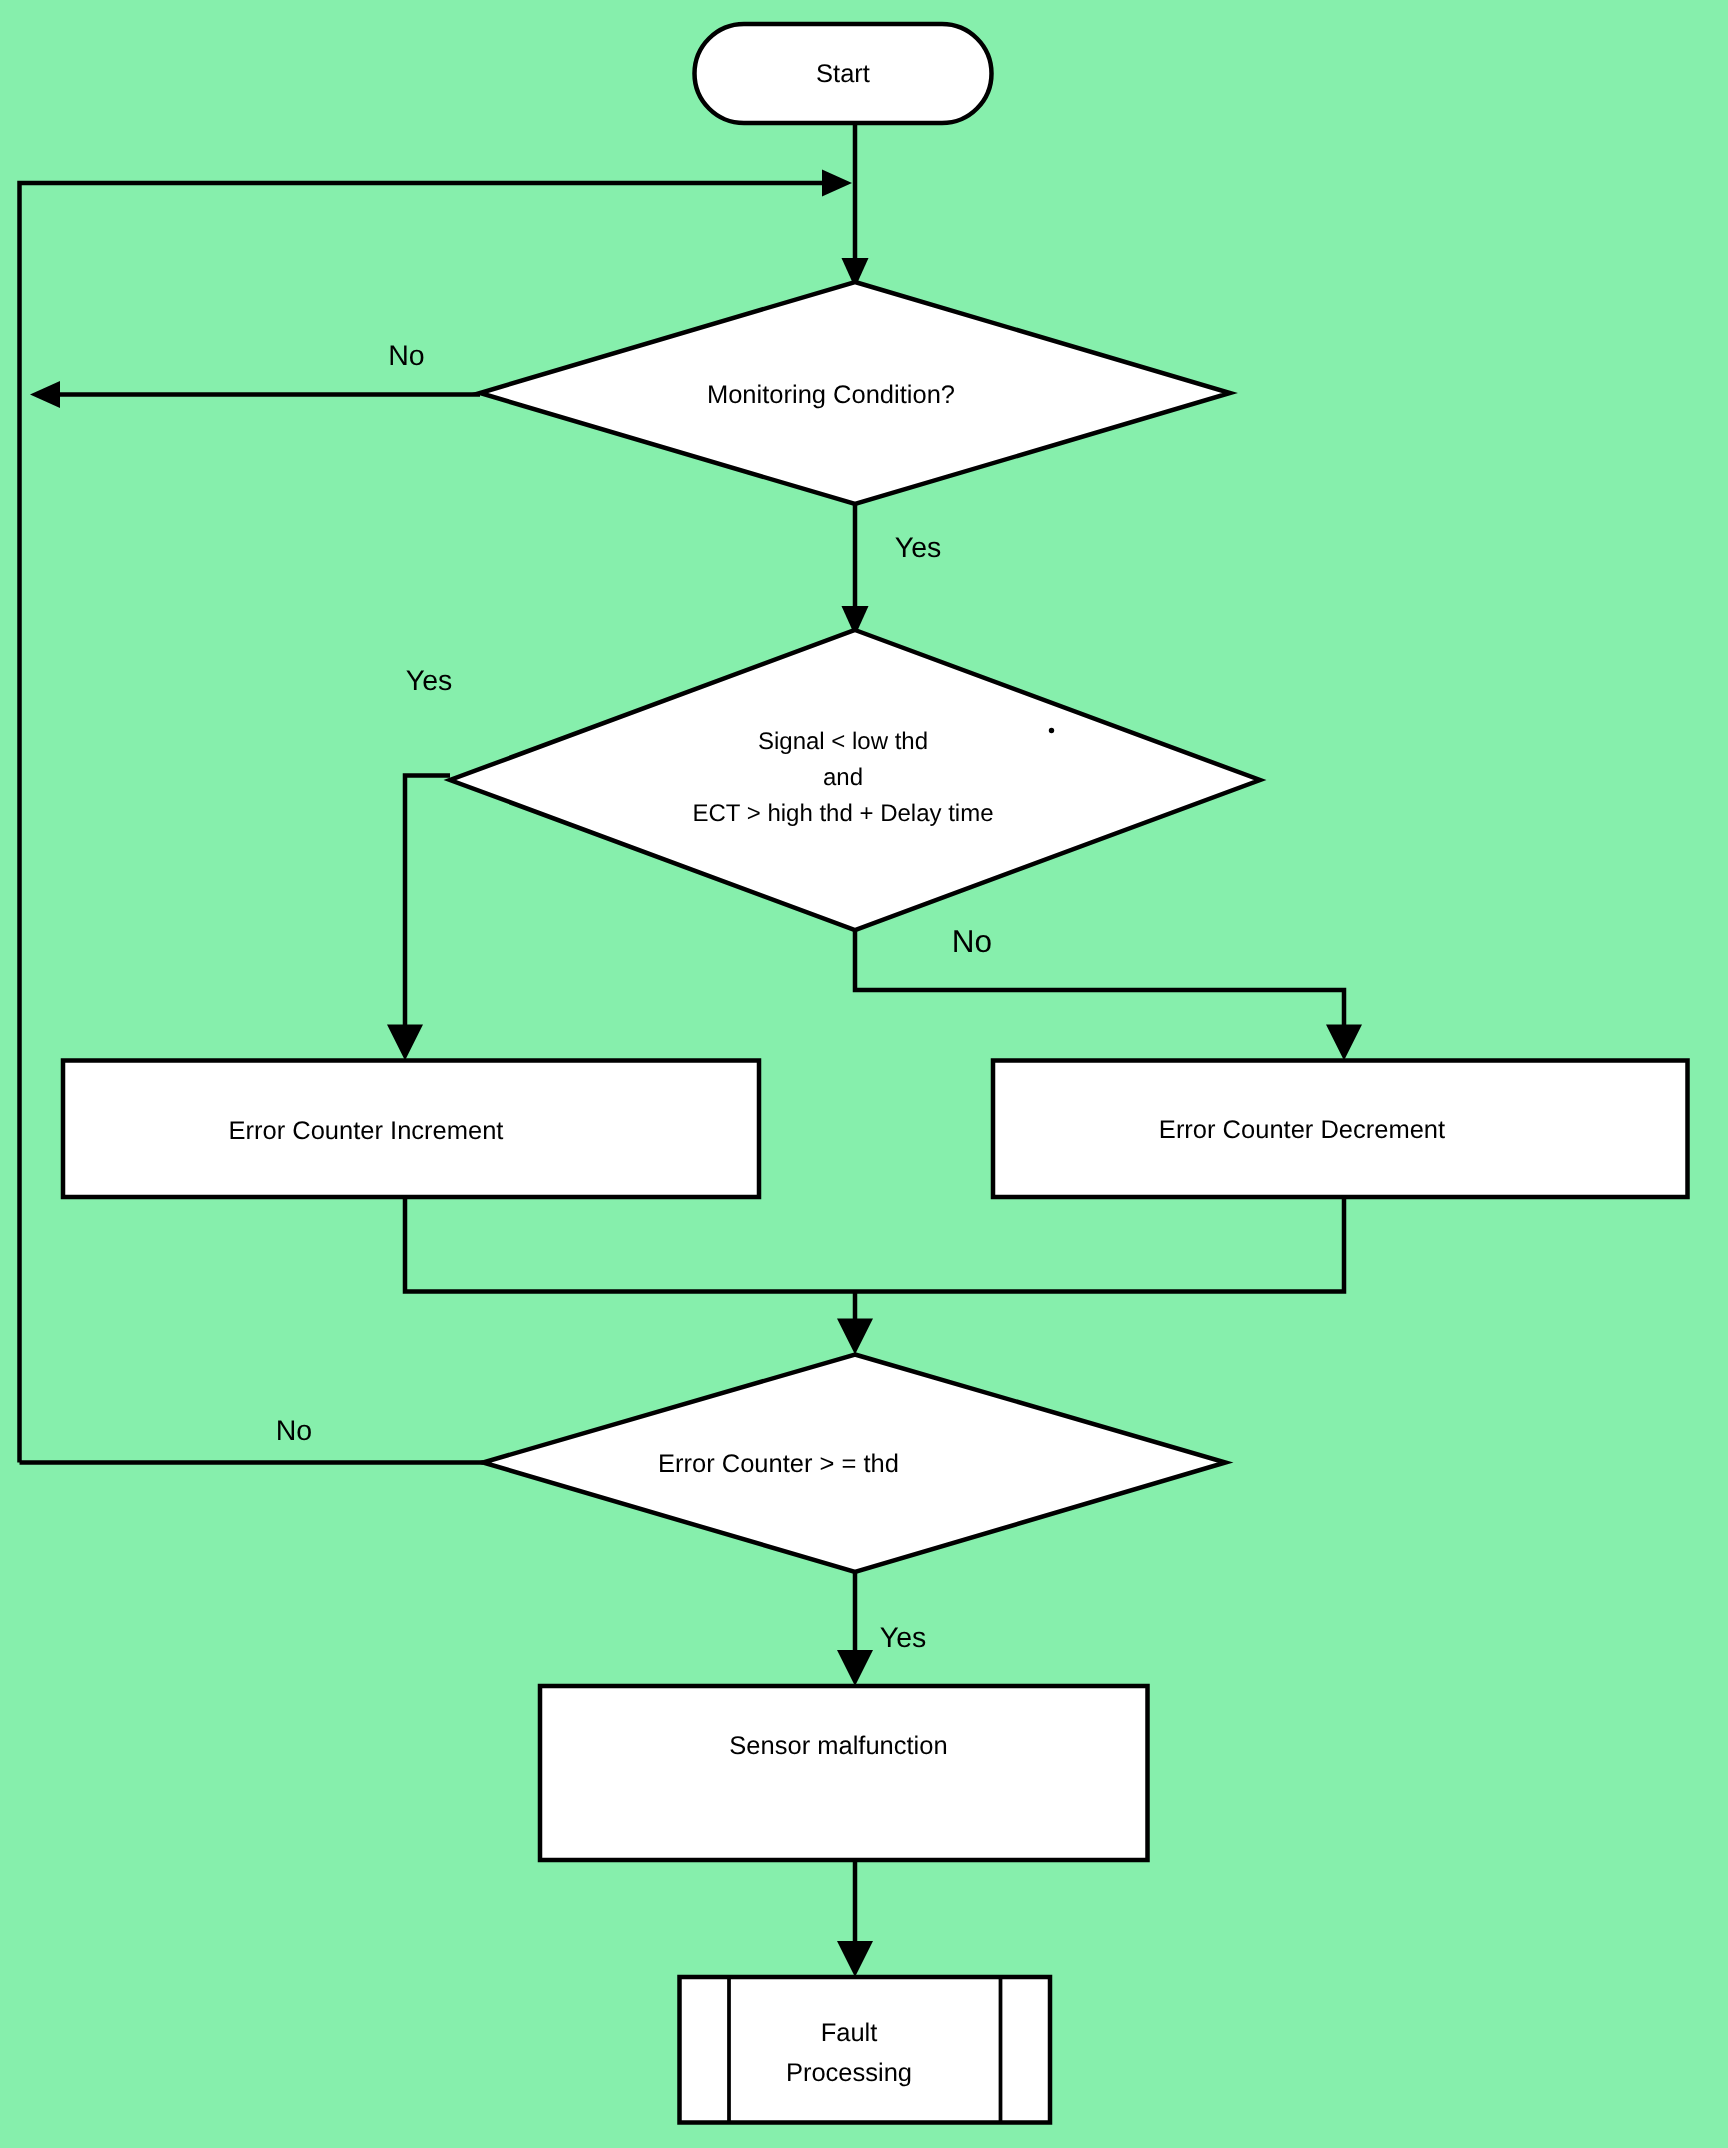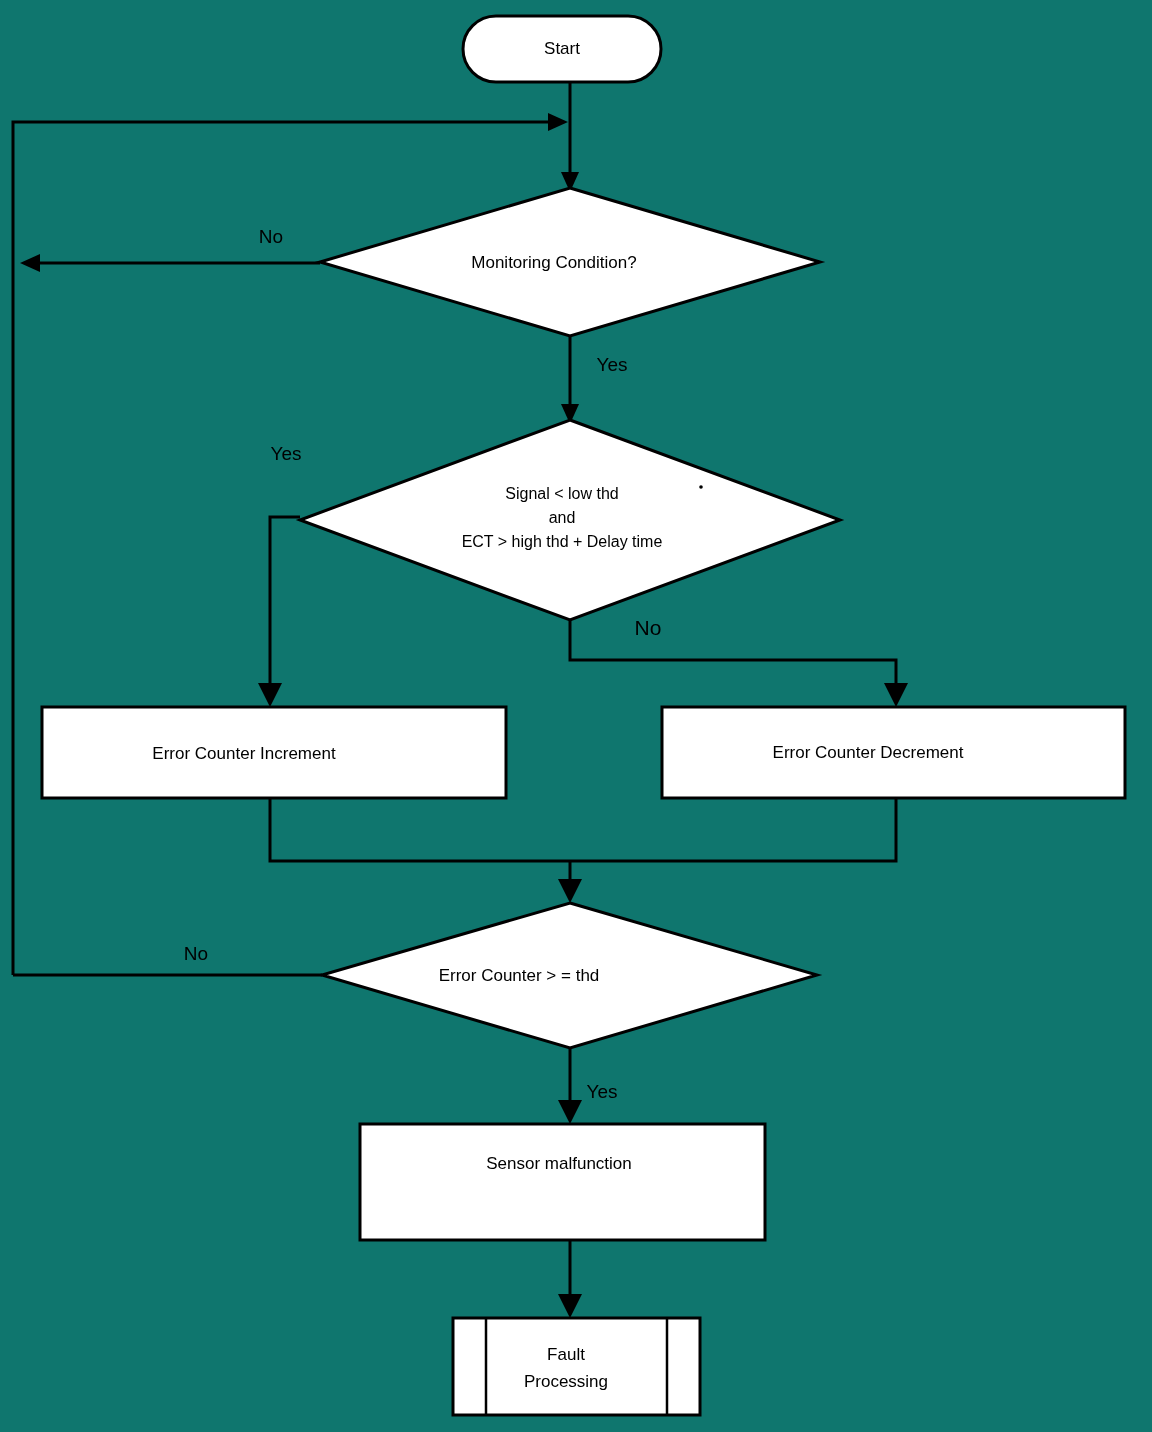--- a/index.html
+++ b/index.html
@@ -10,21 +10,21 @@
   body {
     width: 1152px;
     height: 1432px;
     font-family: "Liberation Sans", sans-serif;
     overflow: hidden;
   }
   #flowchart-root {
     position: relative;
     width: 1152px;
     height: 1432px;
-    background: #0f766e;
+    background: #86efac;
   }
   svg.diagram {
     display: block;
     width: 1152px;
     height: 1432px;
   }
   .shape {
     fill: #ffffff;
     stroke: #000000;
     stroke-width: 3;

